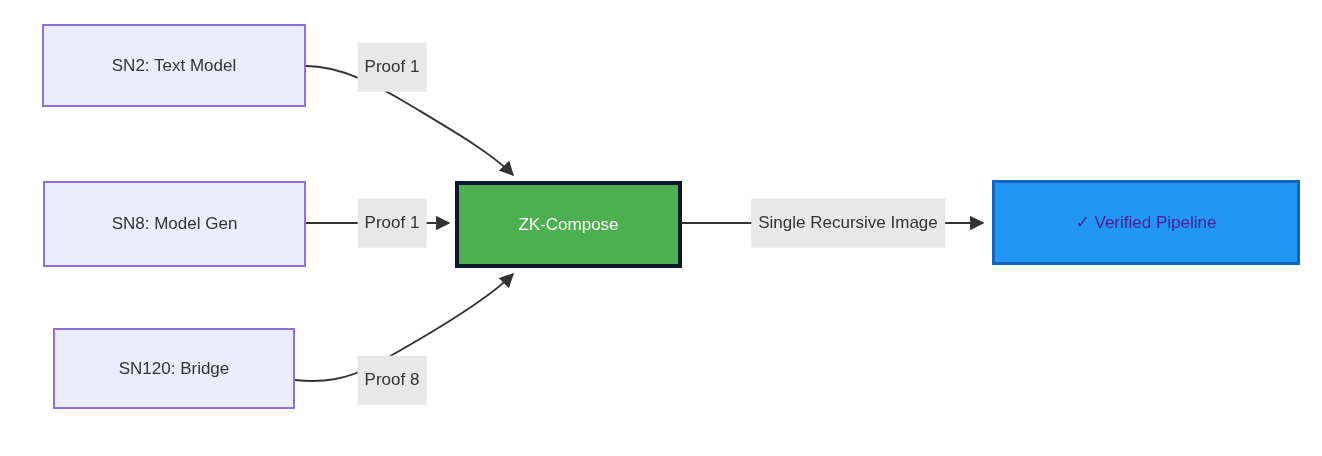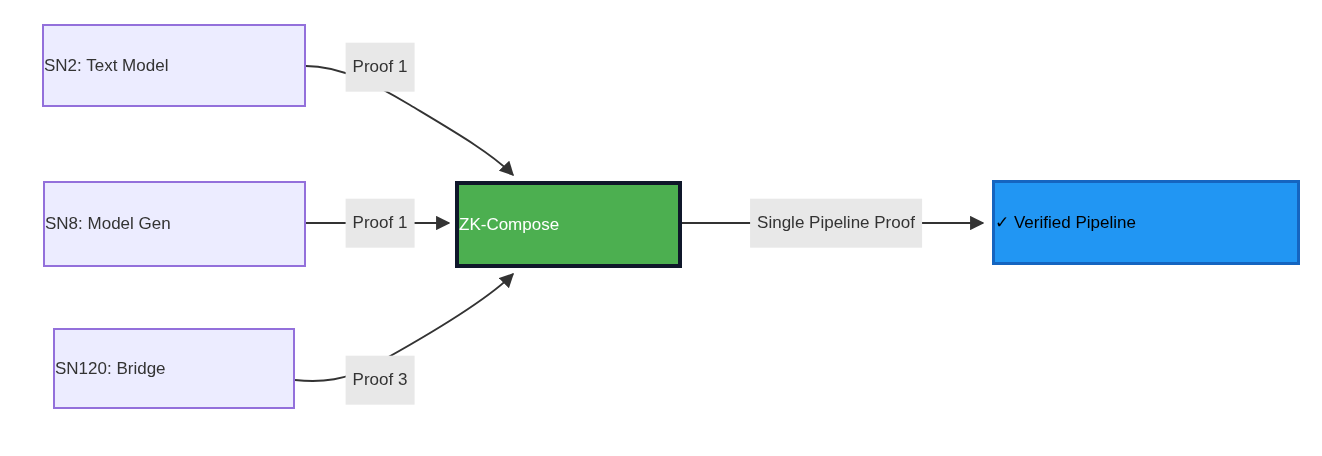--- a/index.html
+++ b/index.html
@@ -24,55 +24,56 @@
   }
   .edge-path {
     fill: none;
     stroke: #333333;
     stroke-width: 1.8;
   }
   .node {
     position: absolute;
     display: flex;
     align-items: center;
-    justify-content: flex-start;
+    justify-content: center;
     box-sizing: border-box;
     font-size: 17px;
     text-align: center;
   }
   .node-purple {
     background: #ECECFF;
     border: 2px solid #9370DB;
     color: #333333;
   }
   .node-green {
     background: #4CAF50;
     border: 4px solid #0f172a;
     color: #ffffff;
   }
   .node-blue {
     background: #2196F3;
     border: 3px solid #1565C0;
-    color: #000000;
+    color: #4c1d95;
   }
   .pos-sn2     { left: 42px;  top: 24px;  width: 264px; height: 83px; }
   .pos-sn8     { left: 43px;  top: 181px; width: 263px; height: 86px; }
   .pos-sn120   { left: 53px;  top: 328px; width: 242px; height: 81px; }
   .pos-zk      { left: 455px; top: 181px; width: 227px; height: 87px; }
   .pos-verified{ left: 992px; top: 180px; width: 308px; height: 85px; }
 
   .edge-label {
     position: absolute;
     transform: translate(-50%, -50%);
     background: #e8e8e8;
     color: #333333;
     font-size: 17px;
     padding: 12px 7px;
     white-space: nowrap;
     line-height: 1.45;
+    margin-left: 12px;
   }
   .pos-label-proof1 { left: 380px; top: 67px; }
   .pos-label-proof2 { left: 380px; top: 223px; }
   .pos-label-proof3 { left: 380px; top: 380px; }
   .pos-label-single { left: 836px; top: 223px; }
 </style>
 </head>
 <body>
 
 <div class="canvas">
@@ -106,17 +107,17 @@
   </div>
 
   <div class="node node-blue pos-verified">
     <span>✓ Verified Pipeline</span>
   </div>
 
   <div class="edge-label pos-label-proof1">Proof 1</div>
 
   <div class="edge-label pos-label-proof2">Proof 1</div>
 
-  <div class="edge-label pos-label-proof3">Proof 3</div>
+  <div class="edge-label pos-label-proof3">Proof 8</div>
 
-  <div class="edge-label pos-label-single">Single Pipeline Proof</div>
+  <div class="edge-label pos-label-single">Single Recursive Image</div>
 
 </div>
 
 </body></html>

